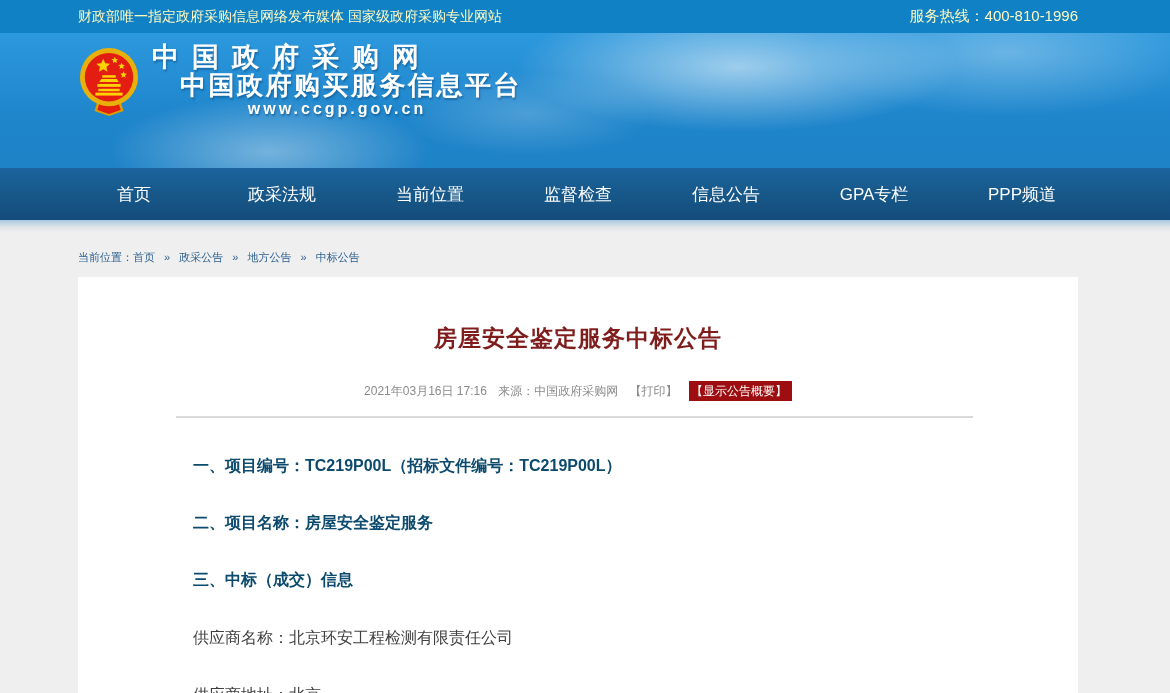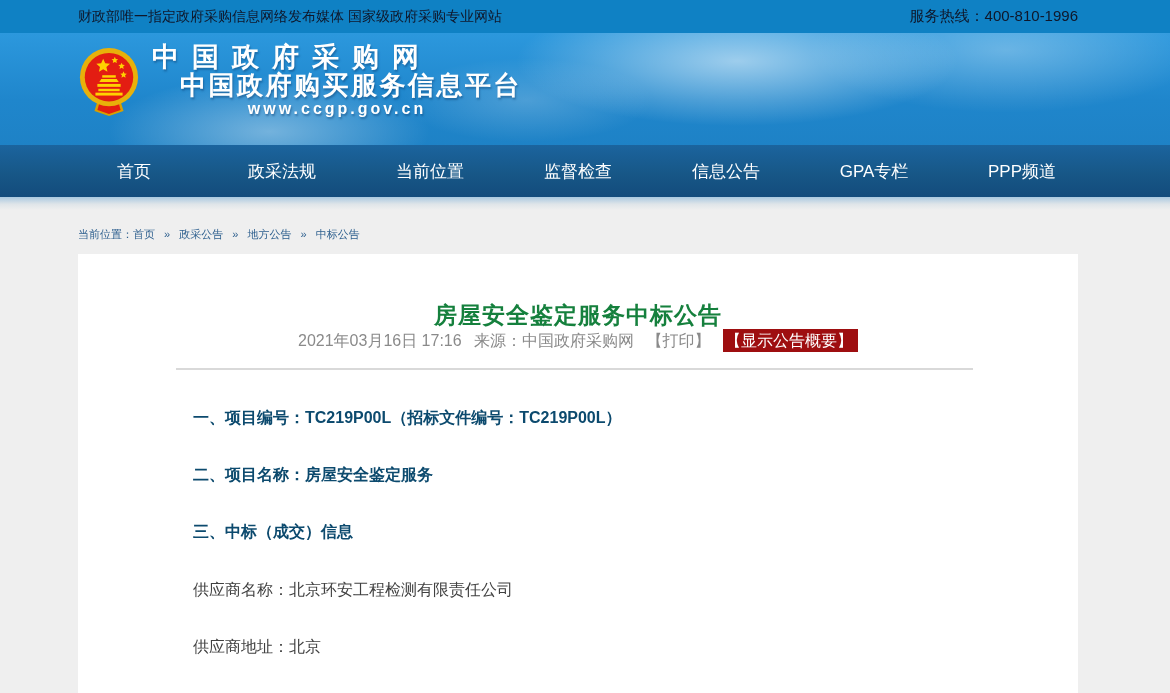--- a/index.html
+++ b/index.html
@@ -6,31 +6,31 @@
   html,body { width:1170px; height:693px; }
   body {
     font-family:"Liberation Sans","DejaVu Sans",sans-serif;
     background:#efefef;
     overflow:hidden;
   }
   
   .topbar {
     height:33px;
     background:#0f81c4;
-    color:#0f172a;
+    color:#fef9c3;
     display:flex;
     align-items:center;
     justify-content:space-between;
     padding:0 92px 0 78px;
     font-size:14px;
   }
   .topbar .hotline { font-size:15px; }
   
   .banner {
-    height:112px;
+    height:135px;
     position:relative;
     background:
       radial-gradient(ellipse 340px 100px at 63% 25%, rgba(255,255,255,.55), rgba(255,255,255,0) 65%),
       radial-gradient(ellipse 230px 80px at 23% 88%, rgba(255,255,255,.38), rgba(255,255,255,0) 70%),
       radial-gradient(ellipse 280px 90px at 86% 15%, rgba(255,255,255,.30), rgba(255,255,255,0) 70%),
       radial-gradient(ellipse 180px 60px at 45% 60%, rgba(255,255,255,.20), rgba(255,255,255,0) 70%),
       linear-gradient(180deg,#2c98dd 0%, #1f86cc 60%, #1e82c6 100%);
   }
   .logo {
     position:absolute;
@@ -88,26 +88,27 @@
     width:1000px;
     margin-left:78px;
     background:#fff;
     min-height:440px;
     padding-top:46px;
   }
   .a-title {
     text-align:center;
     font-size:23px;
     font-weight:bold;
-    color:#15803d;
+    color:#7f1d1d;
     letter-spacing:1px;
   }
   .meta {
+    margin-top:29px;
     text-align:center;
-    font-size:16px;
+    font-size:12px;
     color:#8a8a8a;
   }
   .meta span, .meta a { margin:0 4px; }
   .meta a.plain { color:#8a8a8a; text-decoration:none; cursor:pointer; }
   .meta .badge {
     background:#9e0e10;
     color:#fff;
     text-decoration:none;
     padding:3px 5px 3px 2px;
     cursor:pointer;

